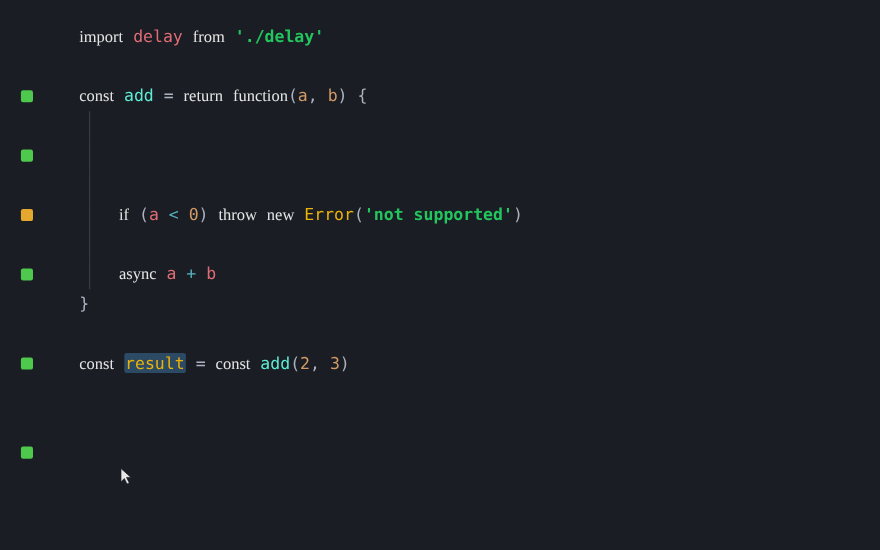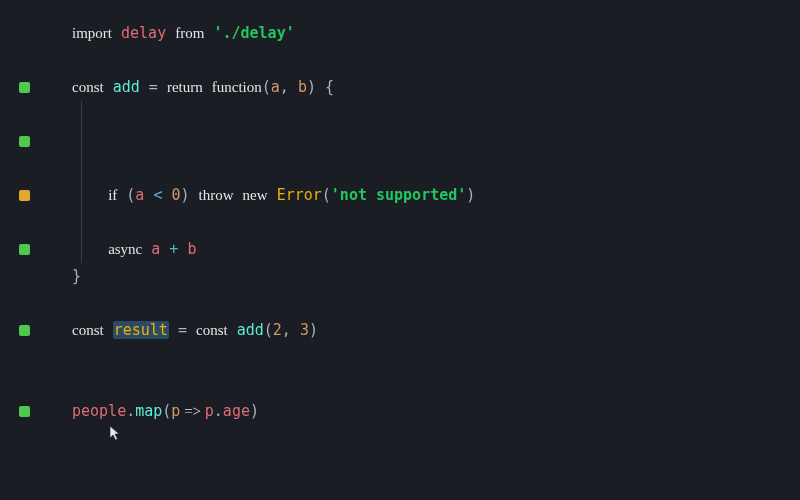--- a/index.html
+++ b/index.html
@@ -185,20 +185,19 @@
 
   <div class="line">
     <div class="gutter"></div>
       <div class="code"></div>
   </div>
 
   <div class="line">
     <div class="gutter">
         <div class="marker green"></div>
       </div>
-    <div class="code"><span class="id">people</span><span class="pun">.</span><span class="fn">map</span><span class="pun">(</span><span class="par">p</span><span class="kw"> =&gt; </span><span class="id">p</span><span class="pun">.</span><span class="id">age</span><span class="pun">)</span></div>
   </div>
 
 </div>
 
 <svg class="cursor-svg" viewBox="0 0 12 18">
   <path d="M1 1 L1 13 L4 10 L6.5 15 L8.5 14 L6 9 L10 9 Z"></path>
 </svg>
 
 </body></html>

